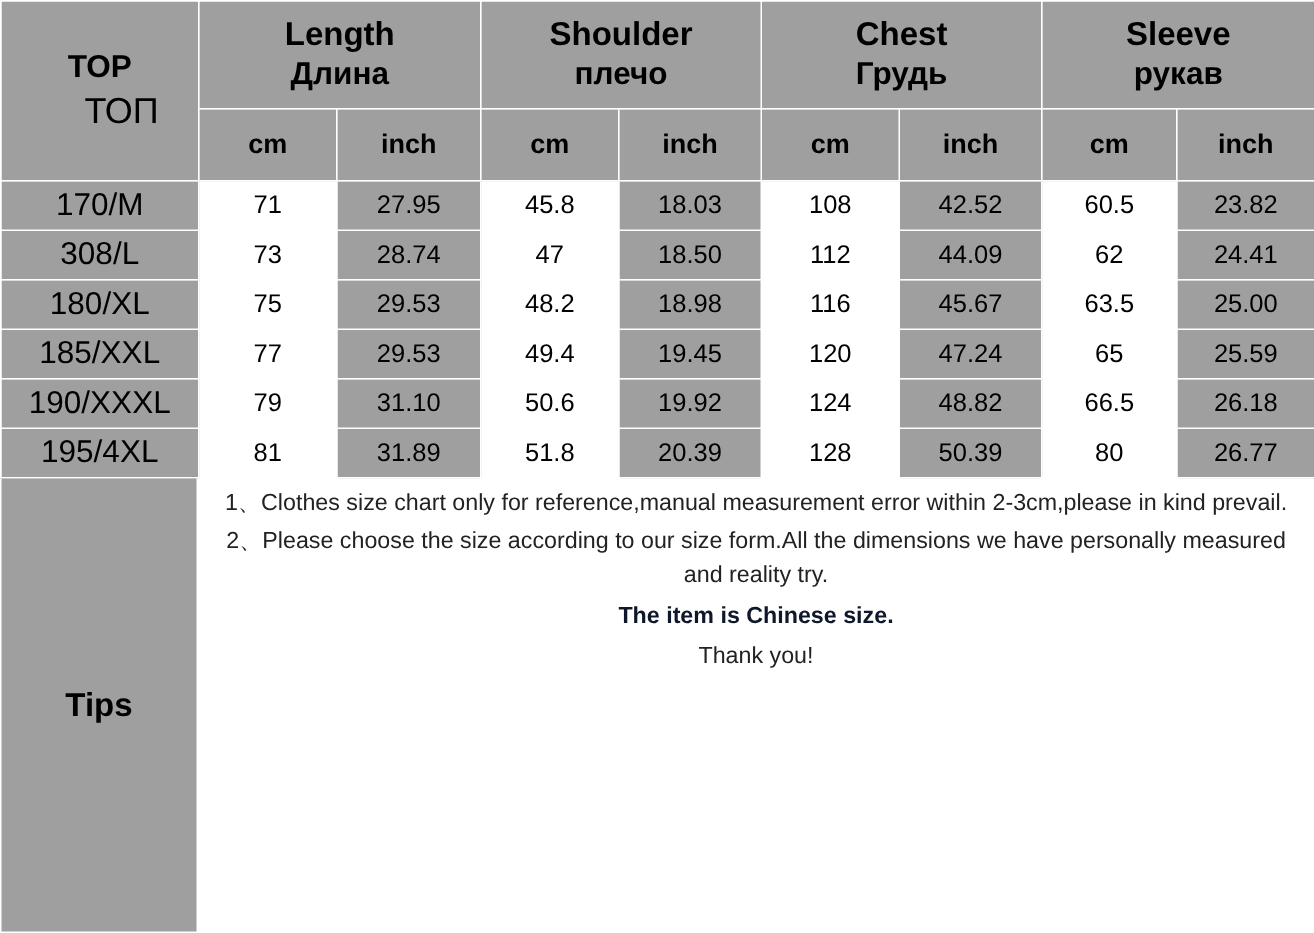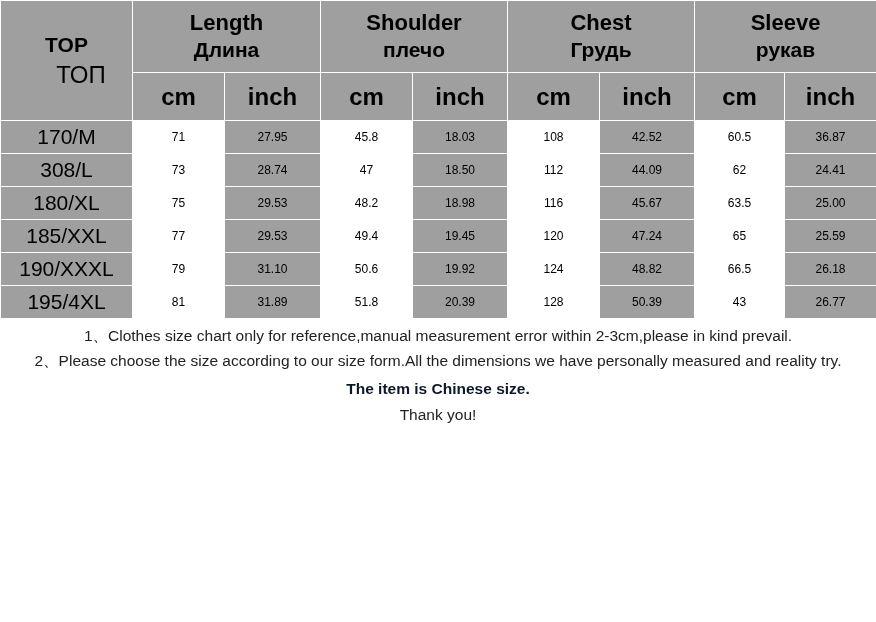--- a/index.html
+++ b/index.html
@@ -66,35 +66,35 @@
   }
   .top-cell .sub {
     display: block;
     font-size: 24px;
     font-weight: normal;
     padding-left: 29px;
   }
   
   .units {
     height: 48px;
-    font-size: 24px;
+    font-size: 18px;
     font-weight: bold;
     padding-left: 32px;
   }
   .unit-cm   { color: #1f6fe0; }
   .unit-inch { color: #e06b2a; }
 
   
   .data-row { height: 33px; }
   .data-row .sizelabel {
     font-size: 21px;
     font-weight: normal;
   }
   .data-row .val {
-    font-size: 12px;
+    font-size: 17px;
     margin-left: 20px;
   }
 
   
   .tips-wrap {
     display: flex;
     width: 876px;
     flex: 1 1 auto;
     min-height: 0;
   }
@@ -190,21 +190,21 @@
 
       <tr class="data-row">
         <td class="grey sizelabel">170/M</td>
         <td class="white val">71</td>
         <td class="grey val">27.95</td>
         <td class="white val">45.8</td>
         <td class="grey val">18.03</td>
         <td class="white val">108</td>
         <td class="grey val">42.52</td>
         <td class="white val">60.5</td>
-        <td class="grey val">36.87</td>
+        <td class="grey val">23.82</td>
       </tr>
 
       <tr class="data-row">
         <td class="grey sizelabel">308/L</td>
         <td class="white val">73</td>
         <td class="grey val">28.74</td>
         <td class="white val">47</td>
         <td class="grey val">18.50</td>
         <td class="white val">112</td>
         <td class="grey val">44.09</td>
@@ -249,27 +249,28 @@
       </tr>
 
       <tr class="data-row">
         <td class="grey sizelabel">195/4XL</td>
         <td class="white val">81</td>
         <td class="grey val">31.89</td>
         <td class="white val">51.8</td>
         <td class="grey val">20.39</td>
         <td class="white val">128</td>
         <td class="grey val">50.39</td>
-        <td class="white val">43</td>
+        <td class="white val">80</td>
         <td class="grey val">26.77</td>
       </tr>
     </tbody>
   </table>
 
   <div class="tips-wrap">
+    <div class="tips-label">Tips</div>
     <div class="tips-body">
       <p>1、Clothes size chart only for reference,manual measurement error within 2-3cm,please in kind prevail.</p>
       <p>2、Please choose the size according to our size form.All the dimensions we have personally measured and reality try.</p>
       <p class="red">The item is Chinese size.</p>
       <p class="thanks">Thank you!</p>
     </div>
   </div>
 
 </div>
 

